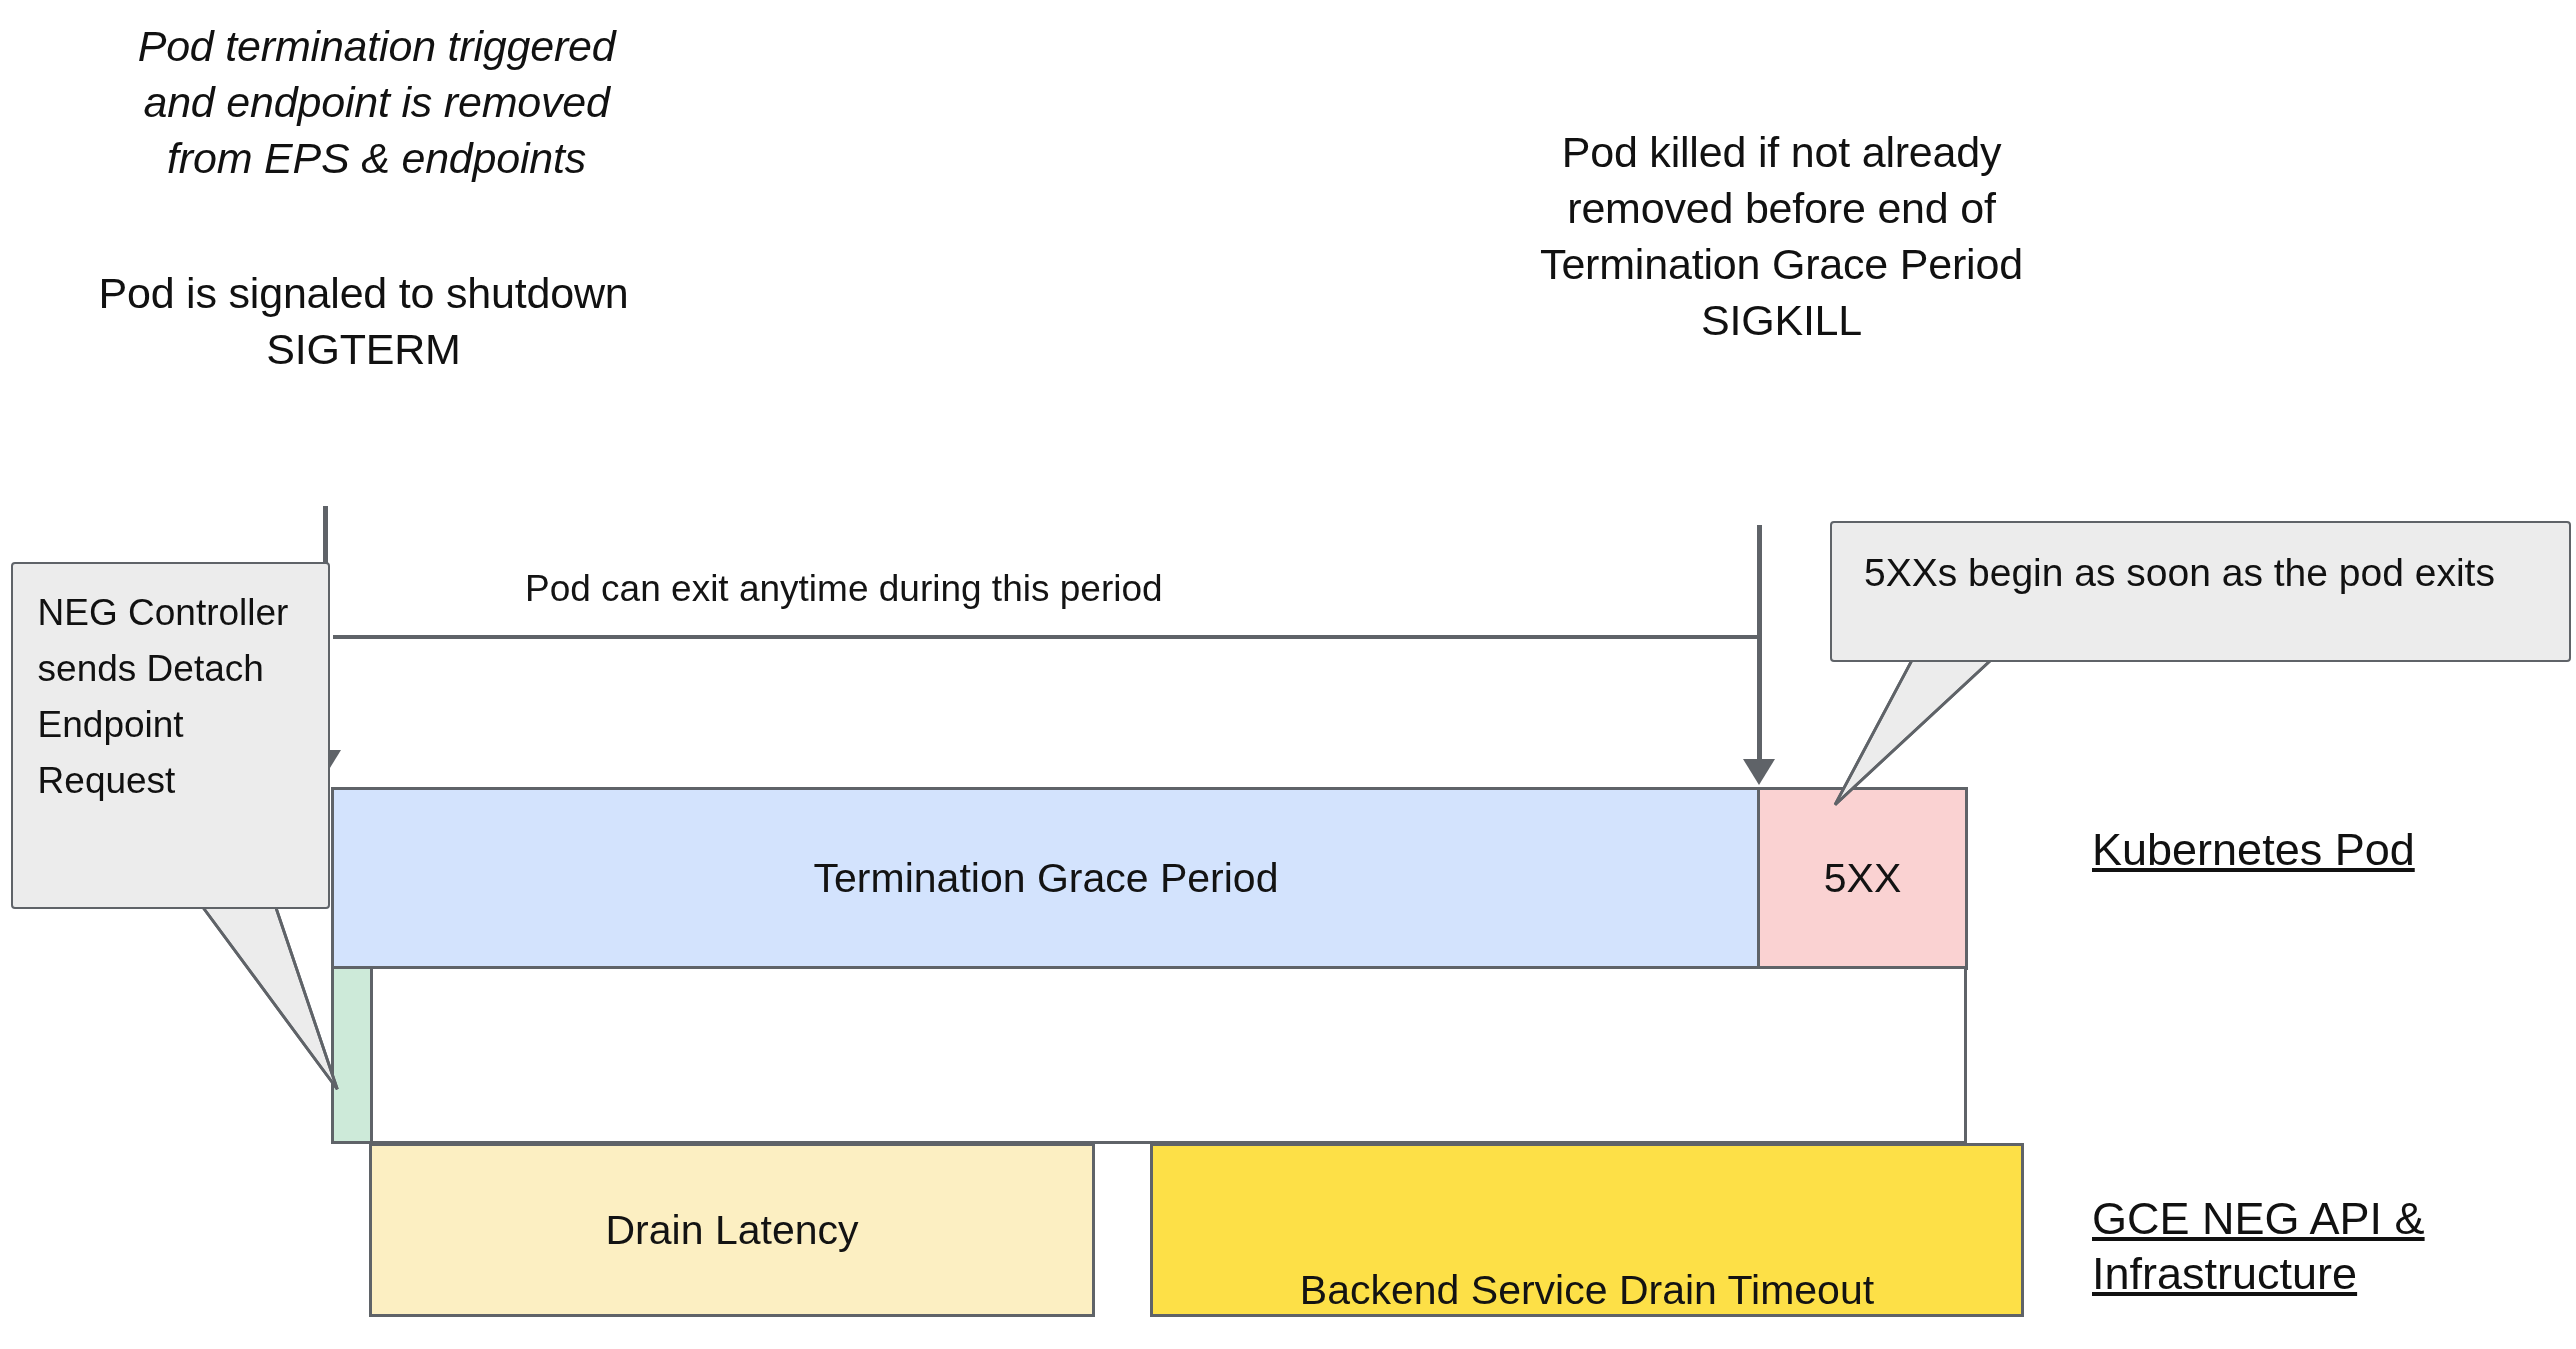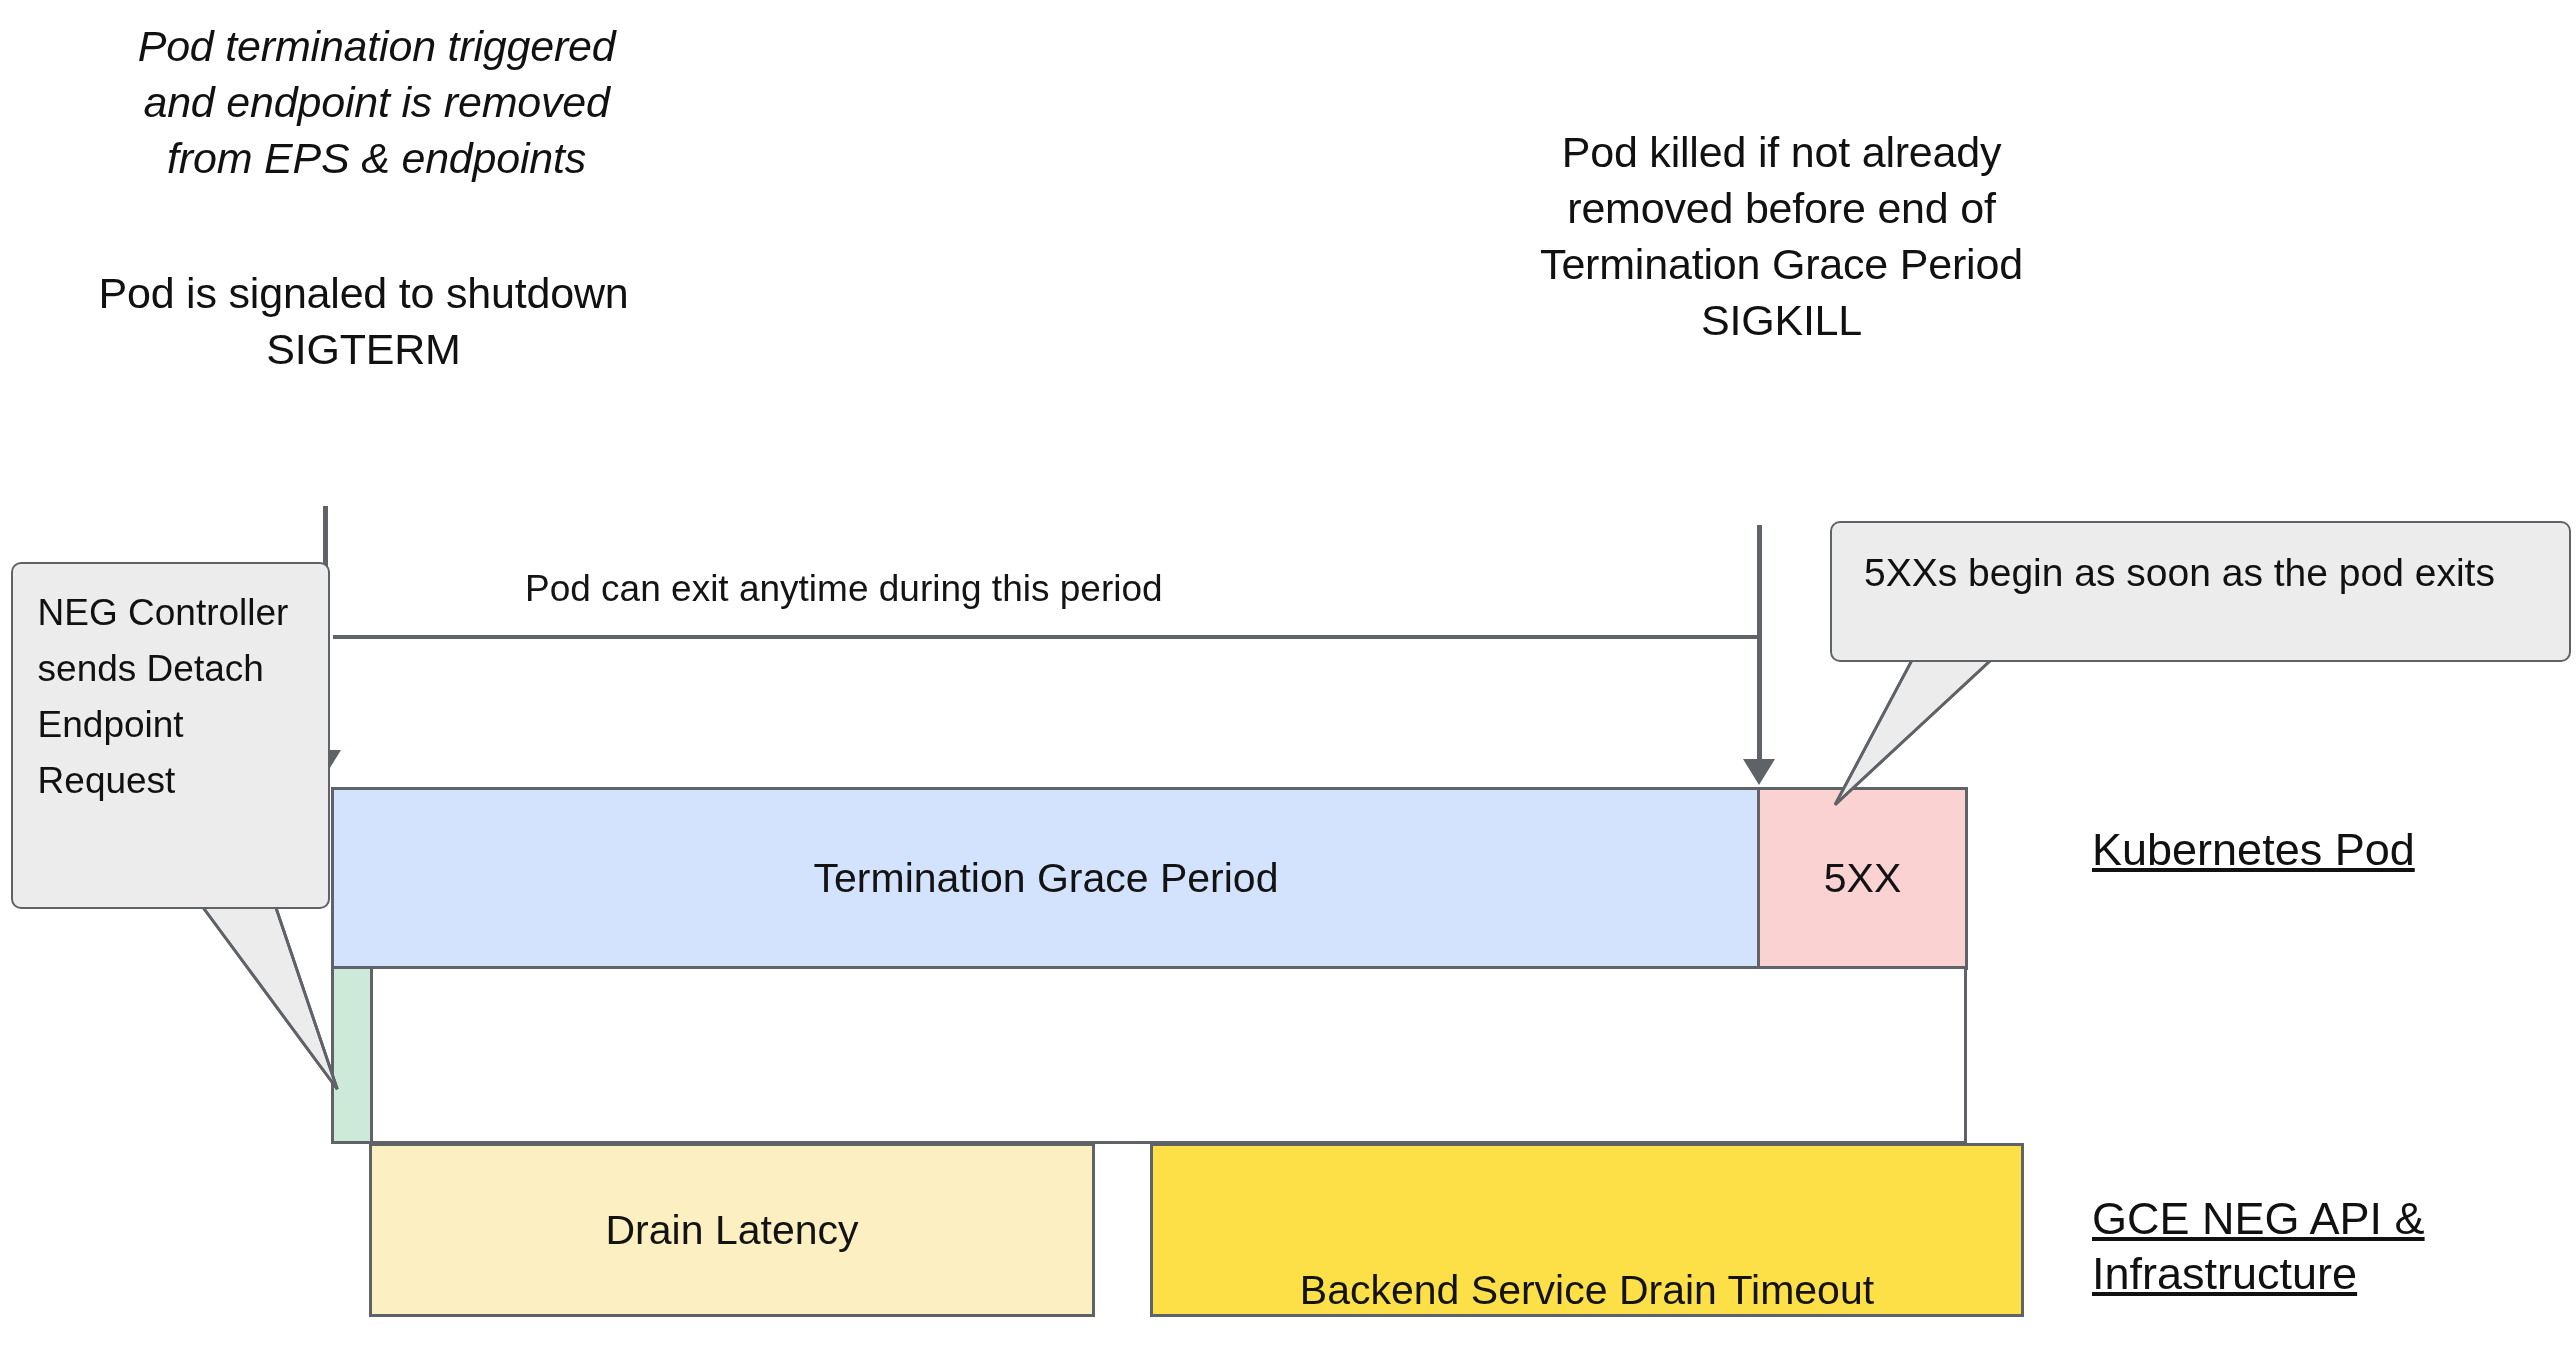--- a/index.html
+++ b/index.html
@@ -126,21 +126,21 @@
   #lane-pod   { left: 2092px; top: 823px;  width: 469px; }
   #lane-neg   { left: 2092px; top: 1011px; width: 469px; }
   #lane-gce   { left: 2092px; top: 1192px; width: 469px; }
 
   
   .callout {
     position: absolute;
     box-sizing: border-box;
     background: #ececec;
     border: 2.8px solid #5f6368;
-    border-radius: 10px;
+    border-radius: 4px;
     font-size: 37px;
     line-height: 1.52;
     color: #111111;
     padding: 20.6px 24.4px;
     z-index: 5;
   }
   #callout-neg {
     left: 11.2px; top: 562px; width: 319px; height: 347px;
   }
   #callout-5xx {

